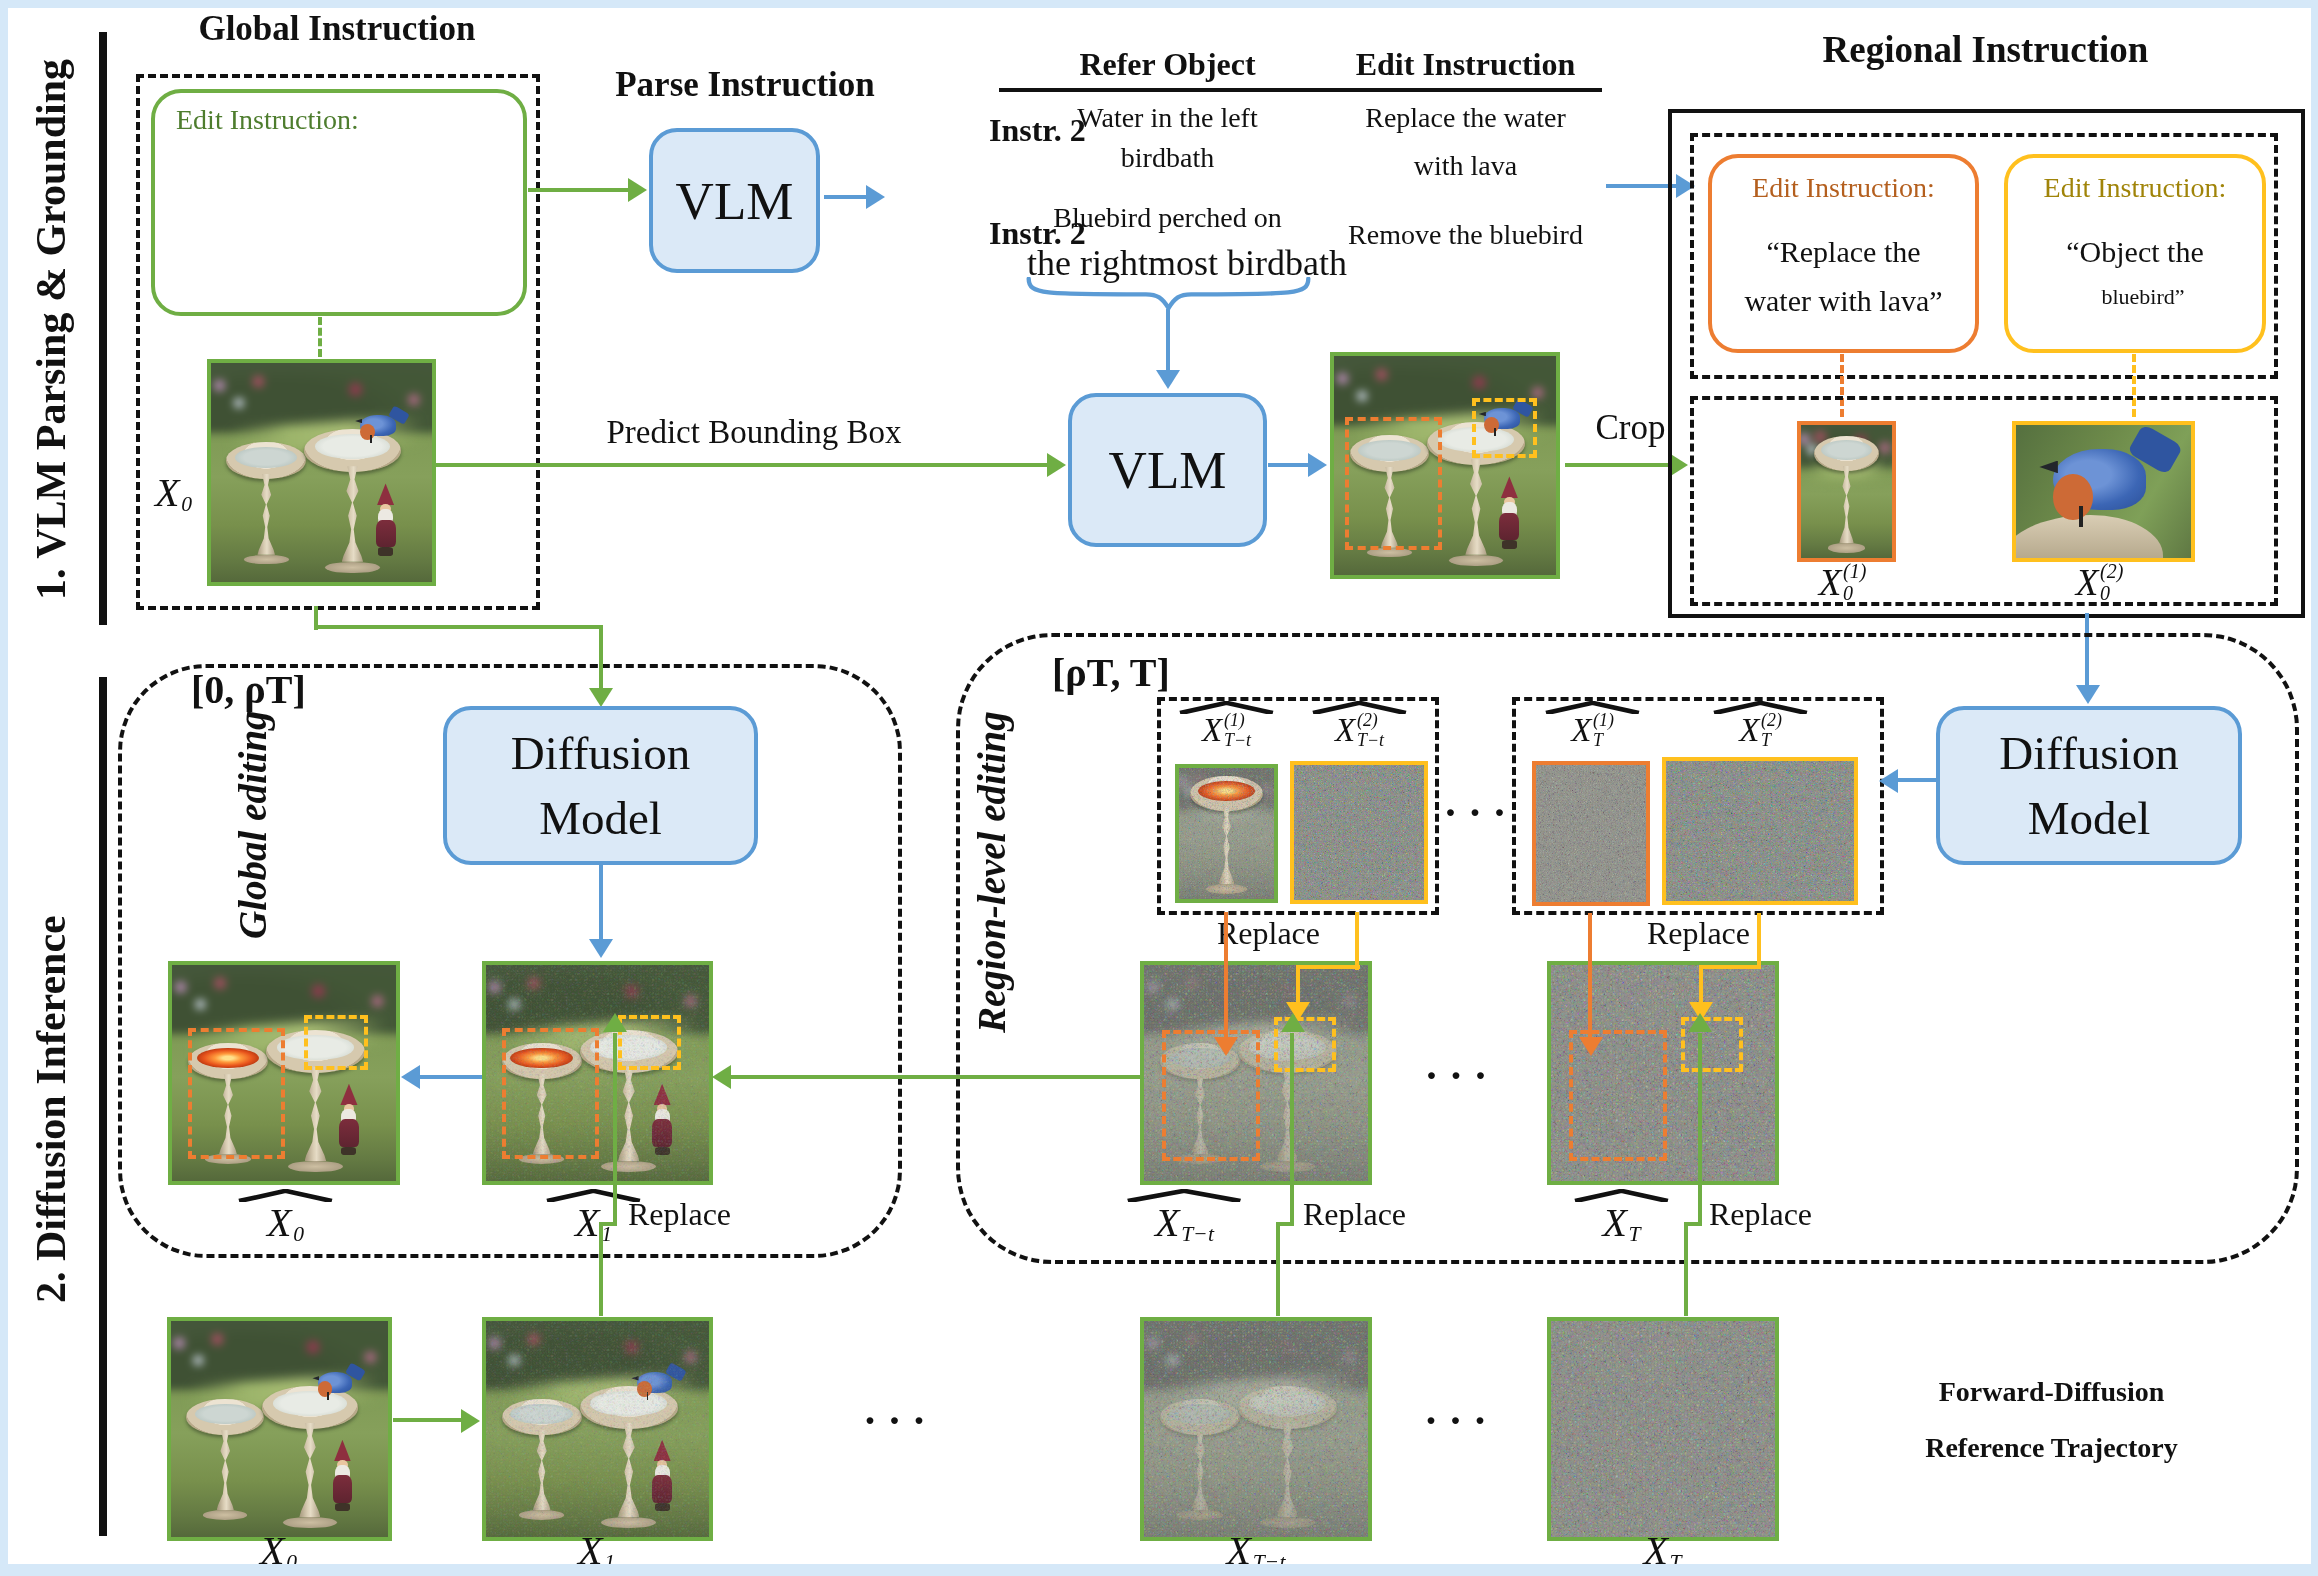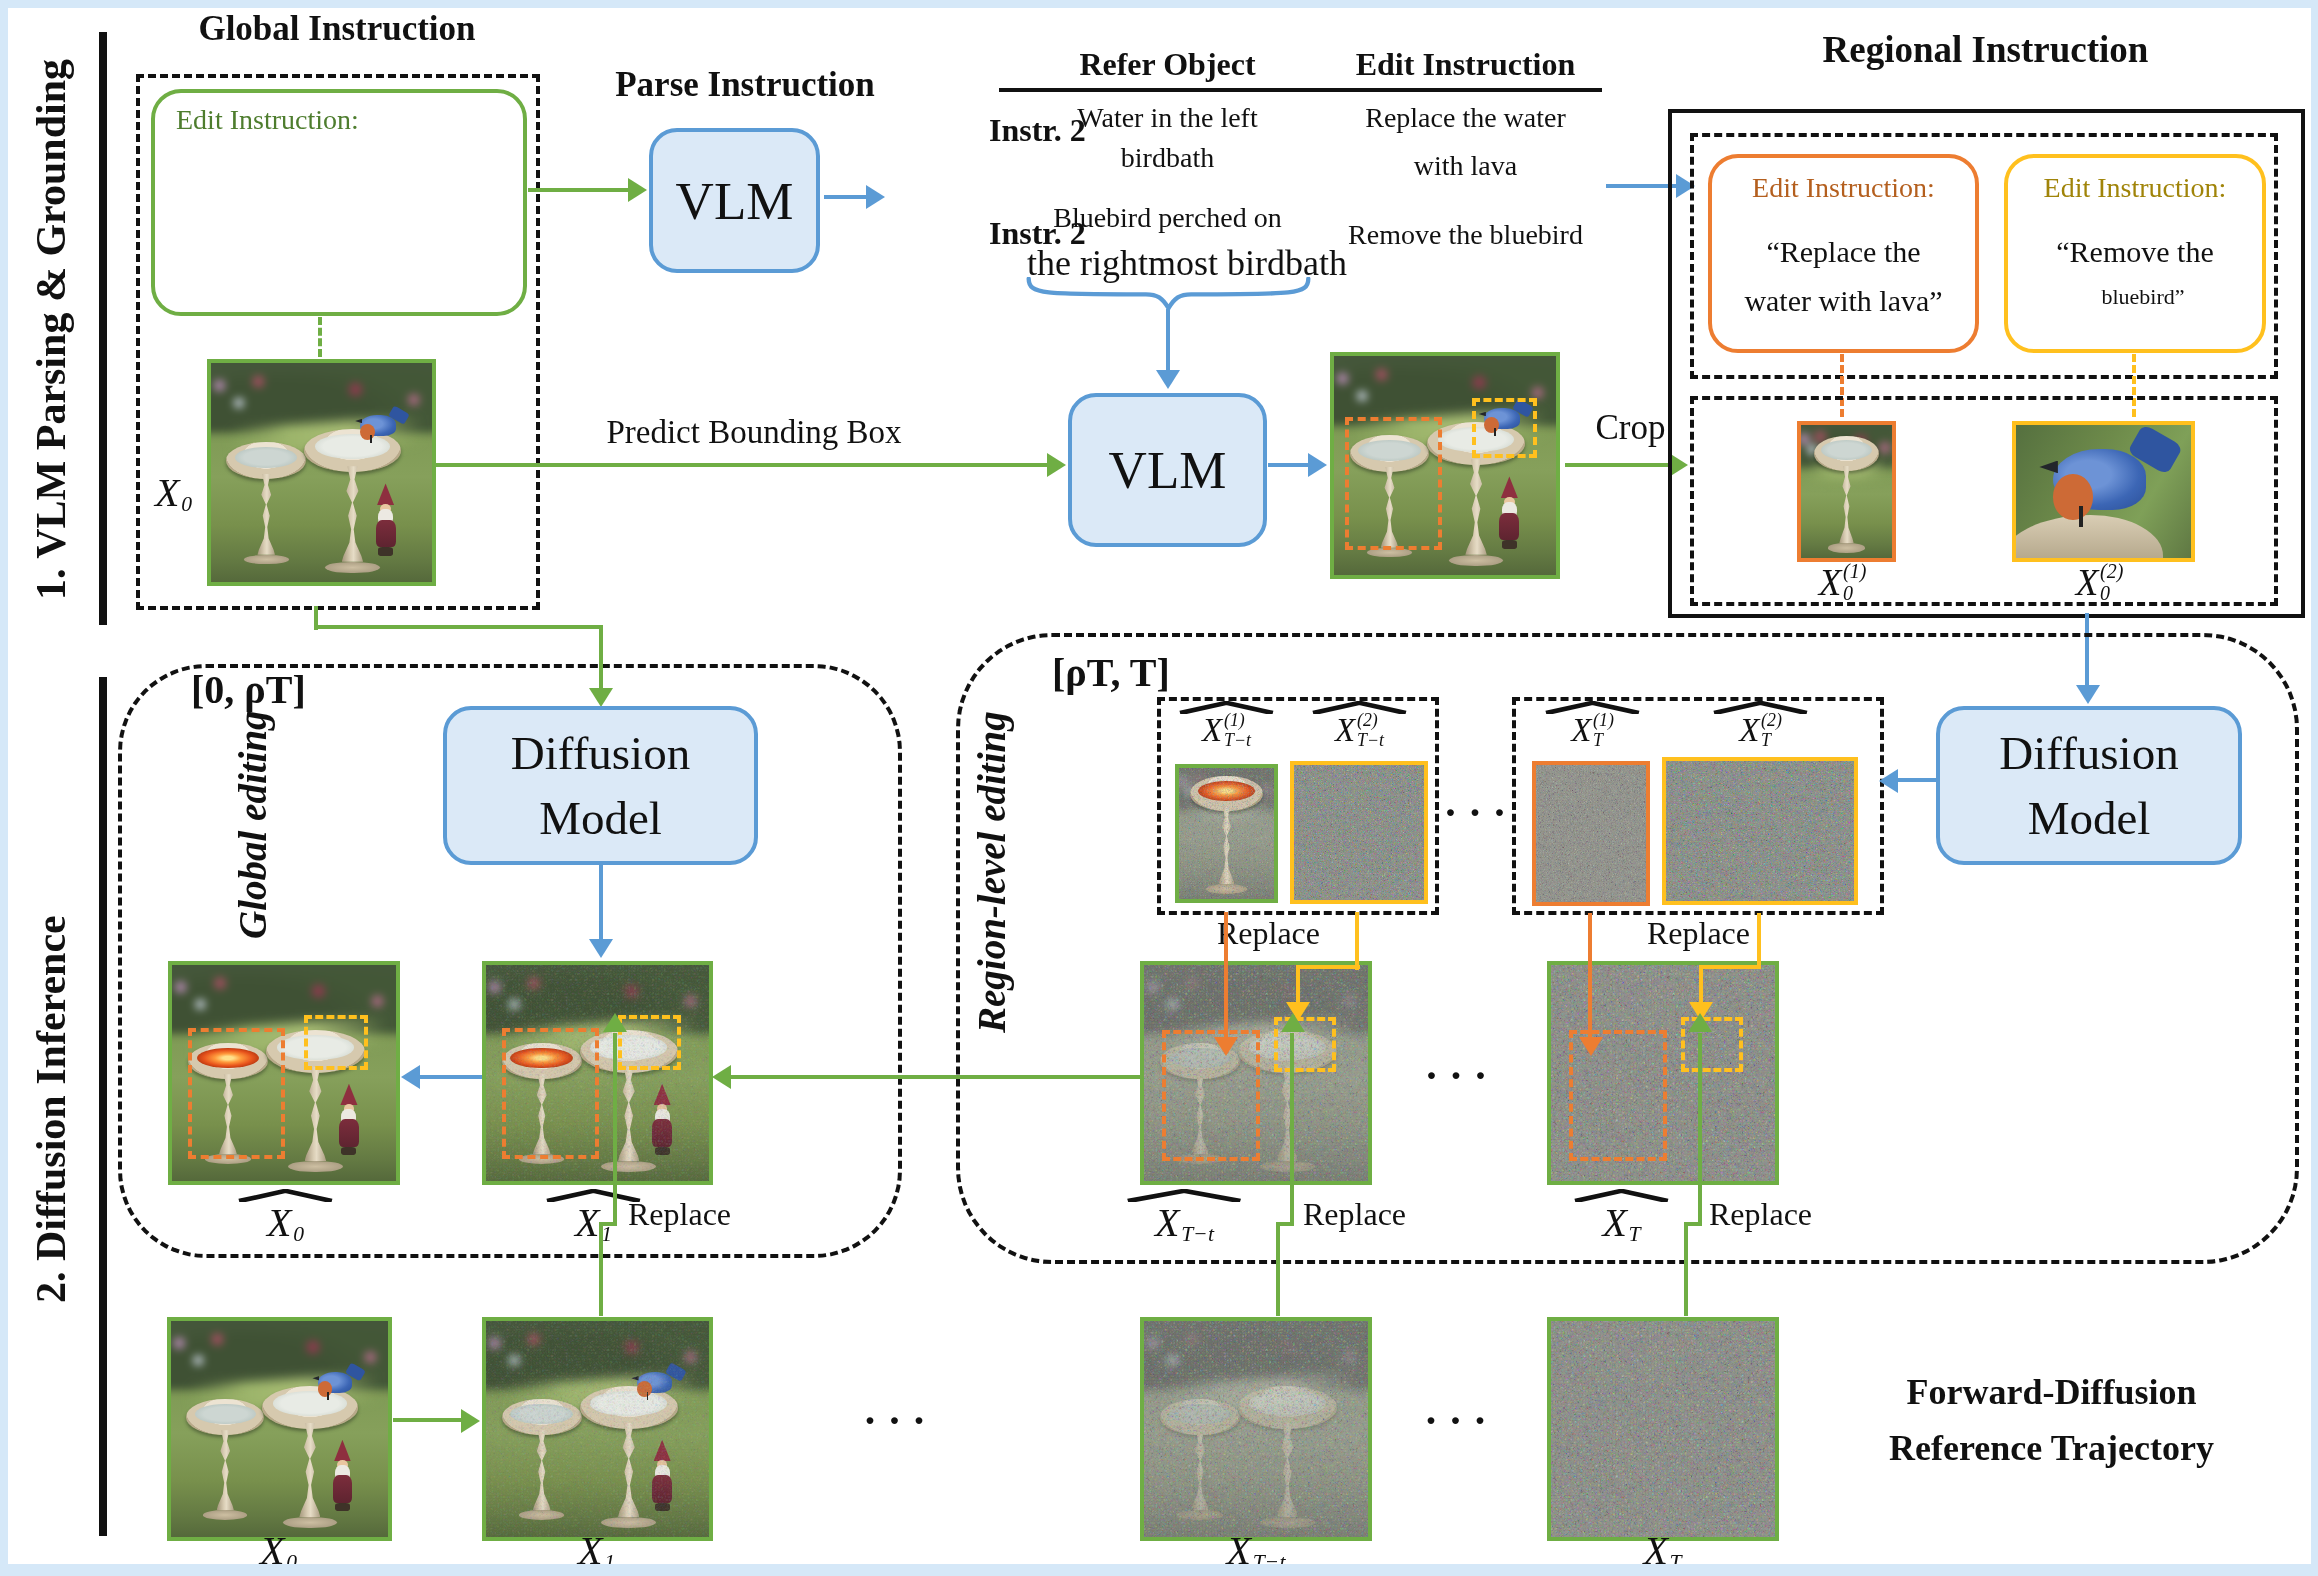--- a/index.html
+++ b/index.html
@@ -246,21 +246,21 @@
   <div class="solidbox" style="left:1668px;top:109px;width:629px;height:501px"></div>
   <div class="dashbox" style="left:1690px;top:133px;width:580px;height:238px"></div>
 
   <div class="card" style="left:1708px;top:154px;width:263px;height:191px;border:4.4px solid #ed7d31">
     <div class="t tc" style="left:0;top:14px;width:100%;font-size:28px;color:#b45f1e">Edit Instruction:</div>
     <div class="t tc" style="left:0;top:77px;width:100%;font-size:30px">“Replace  the</div>
     <div class="t tc" style="left:0;top:126px;width:100%;font-size:30px">water with lava”</div>
   </div>
   <div class="card" style="left:2004px;top:154px;width:254px;height:191px;border:4.4px solid #ffc01e">
     <div class="t tc" style="left:0;top:14px;width:100%;font-size:28px;color:#a08409">Edit Instruction:</div>
-    <div class="t tc" style="left:0;top:77px;width:100%;font-size:30px">“Remove the</div>
+    <div class="t tc" style="left:0;top:77px;width:100%;font-size:30px">“Object the</div>
     <div class="t tc" style="left:8px;top:126px;width:100%;font-size:22px">bluebird”</div>
   </div>
   <div class="dashv-o" style="left:1840px;top:354px;height:63px"></div>
   <div class="dashv-y" style="left:2132px;top:354px;height:63px"></div>
 
   <div class="dashbox" style="left:1690px;top:396px;width:580px;height:202px"></div>
 
   <div class="photo bdr-o" style="left:1797px;top:421px;width:91px;height:133px">
     <div class="garden"></div>
     <div class="bbath" style="left:14%;top:8%;width:72%;height:88%">
@@ -717,21 +717,21 @@
   <div class="mlab" style="left:1610px;top:1527px;width:105px;font-size:40px">
       <span class="mrow">
         <span class="mb">X</span>
         <span class="ss">
           <span class="msup">&nbsp;</span>
           <span class="msub">T</span>
         </span>
       </span>
     </div>
 
-  <div class="t tc b" style="left:1806px;top:1364px;width:491px;font-size:36px;line-height:56px;white-space:normal">
+  <div class="t tc b" style="left:1806px;top:1364px;width:491px;font-size:28px;line-height:56px;white-space:normal">
     <span>Forward-Diffusion</span><br>
     <span>Reference Trajectory</span>
   </div>
 
   <div class="bottomband"></div>
   <div class="frame"></div>
 </div>
 
 
 </body></html>

